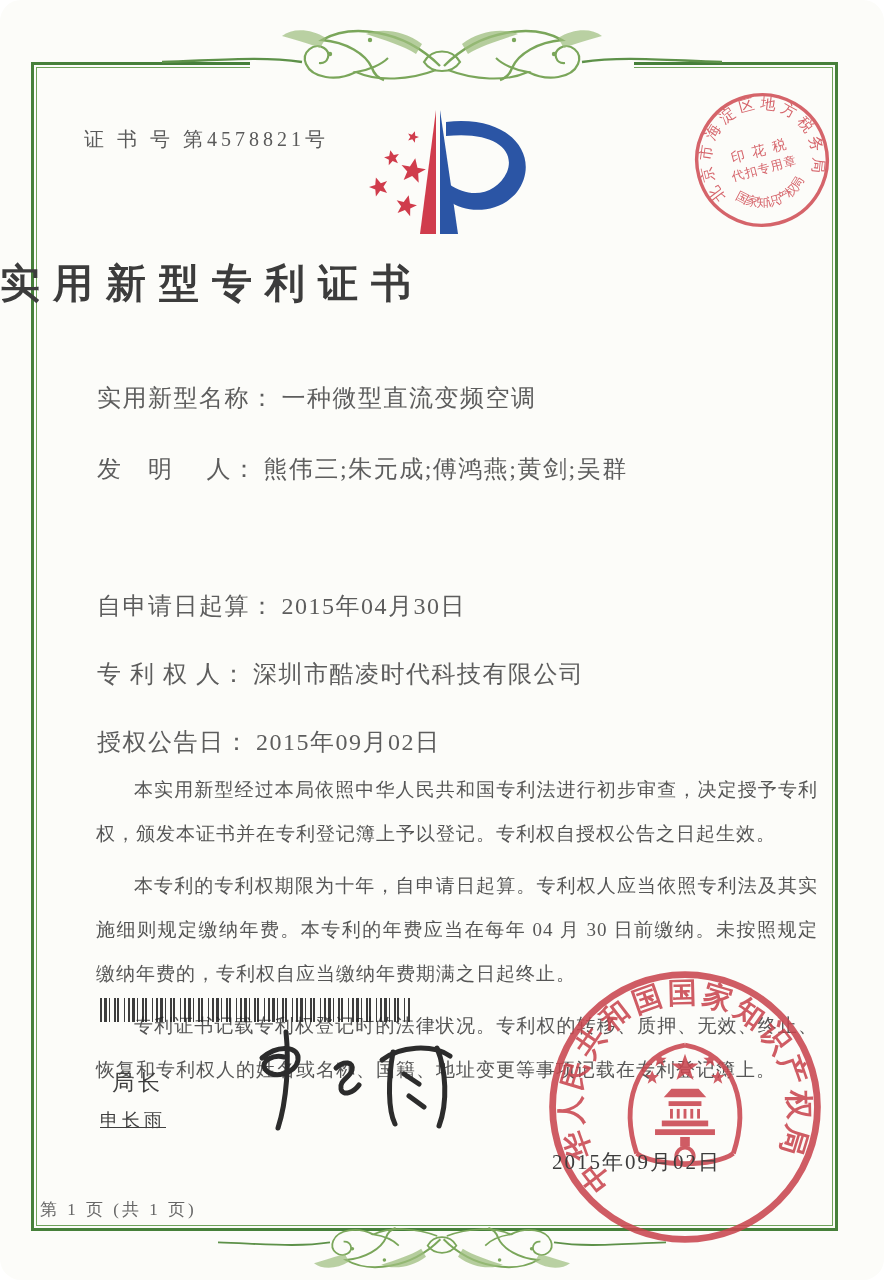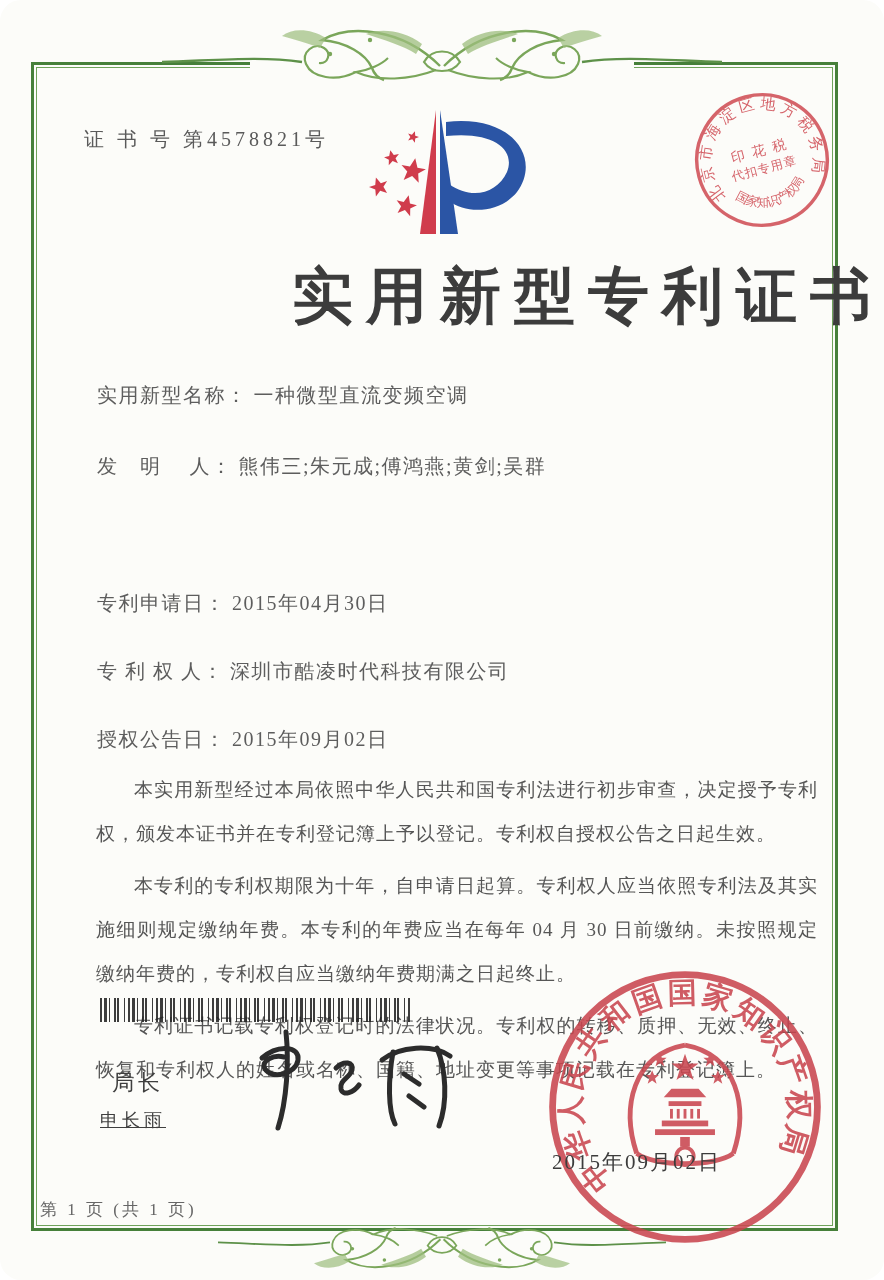--- a/index.html
+++ b/index.html
@@ -21,25 +21,25 @@
   .flourish{position:absolute;left:50%;transform:translateX(-50%);}
   .flourish.top{top:10px;width:560px;height:100px;}
   .flourish.bottom{top:1204px;width:470px;height:80px;}
   .cert-no{
     position:absolute;left:84px;top:126px;font-size:20px;letter-spacing:4px;
     color:#5a5a5a;white-space:nowrap;
   }
   .logo{position:absolute;left:336px;top:100px;width:212px;height:152px;}
   .tax-seal{position:absolute;left:678px;top:76px;width:168px;height:168px;opacity:.85;}
   .doc-title{
-    position:absolute;left:0;top:256px;width:100%;text-align:right;
-    font-size:61px;font-weight:600;letter-spacing:13px;color:#3c3c3c;white-space:nowrap;
+    position:absolute;left:0;top:256px;width:100%;text-align:left;
+    font-size:40px;font-weight:600;letter-spacing:13px;color:#3c3c3c;white-space:nowrap;
   }
   .field{
-    position:absolute;left:97px;font-size:20px;color:#5d5d5d;
+    position:absolute;left:97px;font-size:24px;color:#5d5d5d;
     letter-spacing:1.5px;white-space:nowrap;
   }
   .field .lbl{margin-right:6px;}
   .body-text{
     position:absolute;left:88px;top:760px;width:738px;
     font-size:19px;line-height:44px;color:#565656;text-align:justify;
     letter-spacing:1px;
   }
   .body-text p{margin:8px;text-indent:2em;}
   .barcode{
@@ -129,21 +129,21 @@
 
   <div class="doc-title">实用新型专利证书</div>
 
   <div class="field" style="top:382px">
     <span class="lbl">实用新型名称：</span><span>一种微型直流变频空调</span>
   </div>
   <div class="field" style="top:453px">
     <span class="lbl">发　明　 人：</span><span>熊伟三;朱元成;傅鸿燕;黄剑;吴群</span>
   </div>
   <div class="field" style="top:590px">
-    <span class="lbl">专利申请日：</span><span>2015年04月30日</span>
+    <span class="lbl">自申请日起算：</span><span>2015年04月30日</span>
   </div>
   <div class="field" style="top:658px">
     <span class="lbl">专 利 权 人：</span><span>深圳市酷凌时代科技有限公司</span>
   </div>
   <div class="field" style="top:726px">
     <span class="lbl">授权公告日：</span><span>2015年09月02日</span>
   </div>
 
   <div class="body-text">
     <p>本实用新型经过本局依照中华人民共和国专利法进行初步审查，决定授予专利权，颁发本证书并在专利登记簿上予以登记。专利权自授权公告之日起生效。</p>

